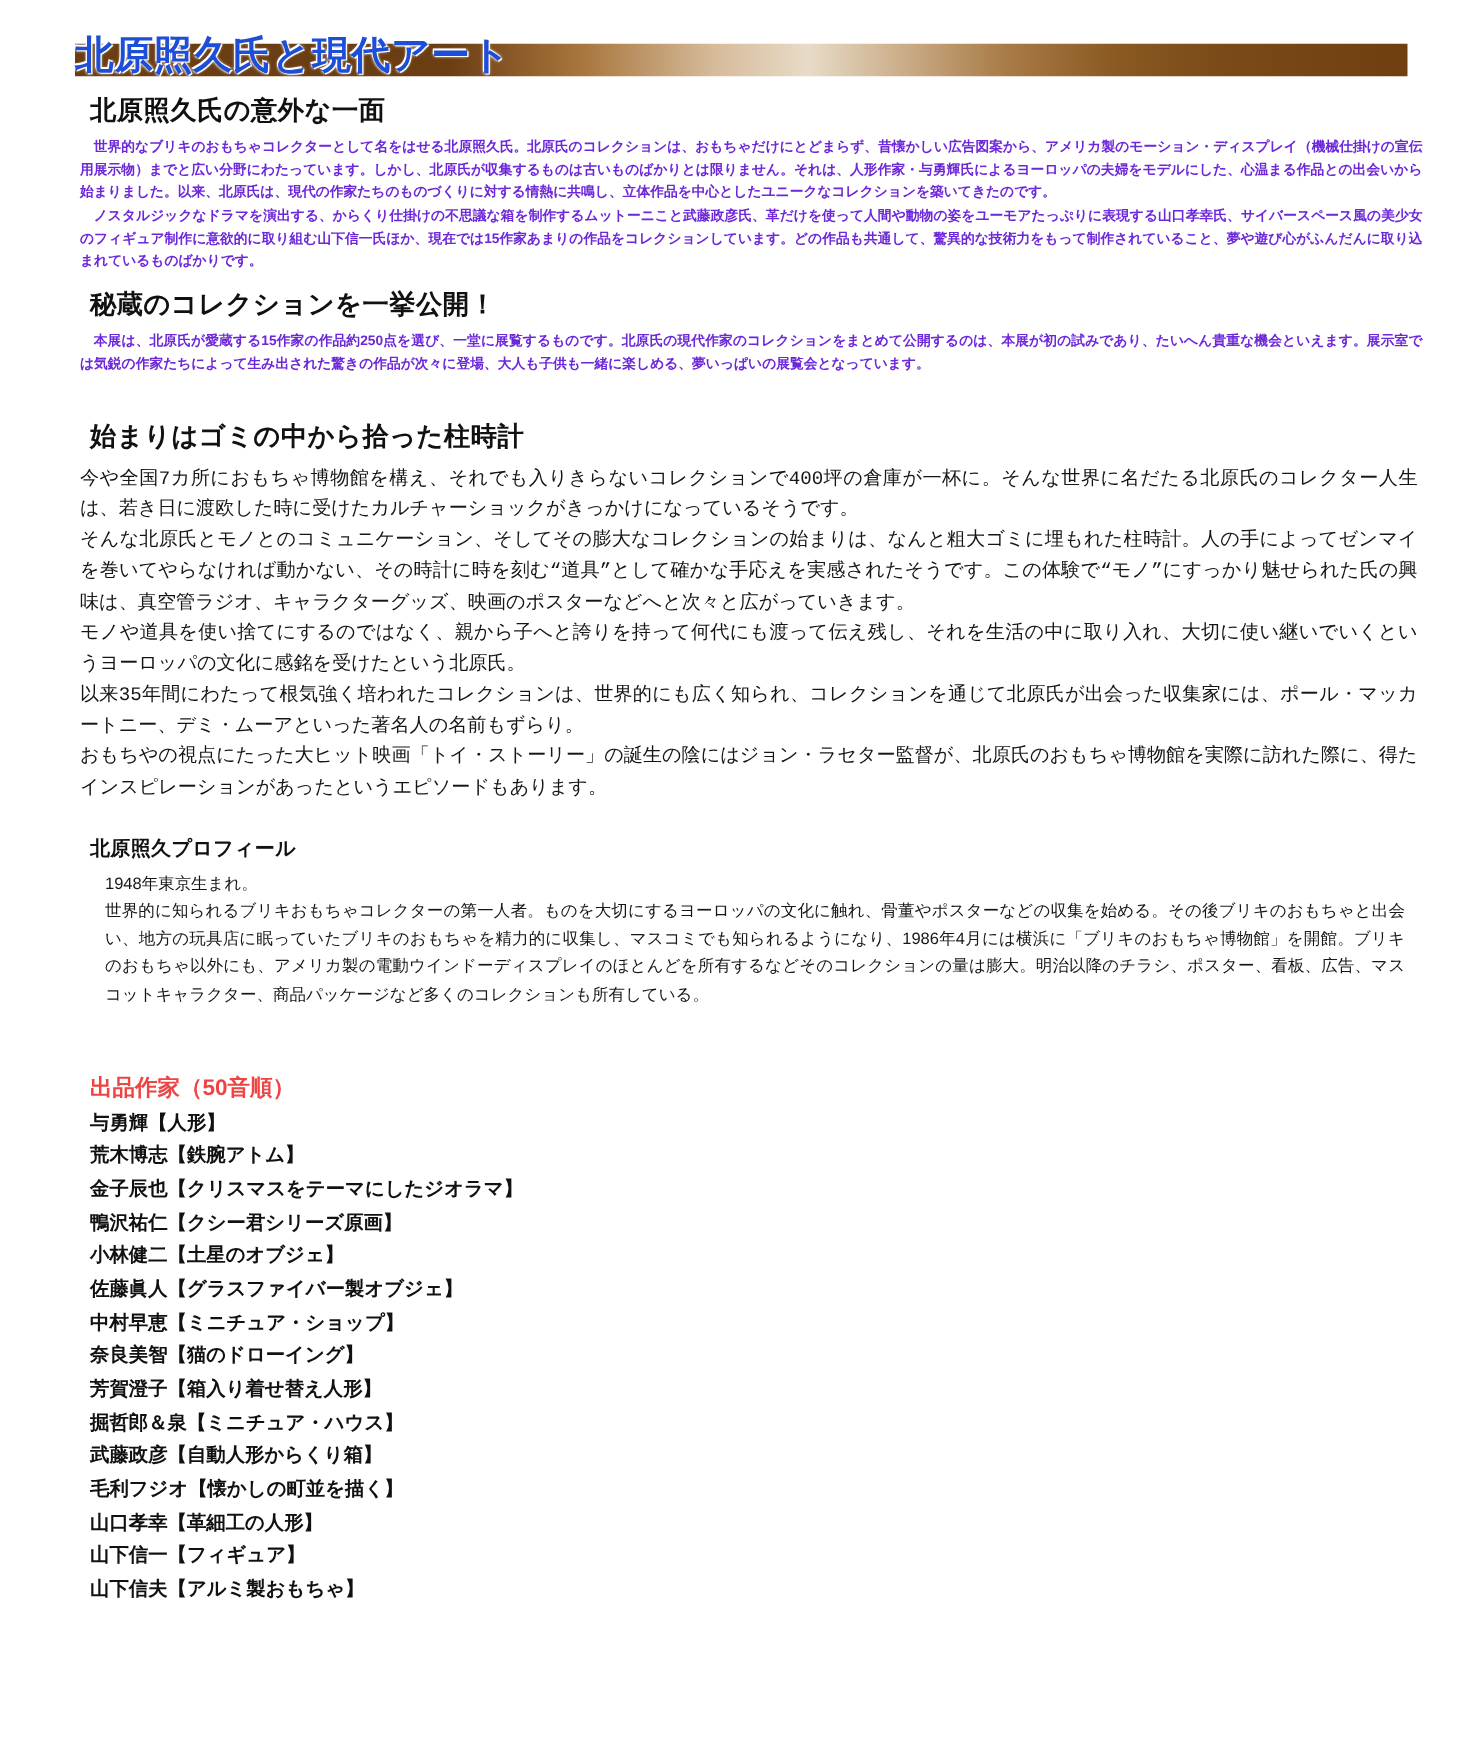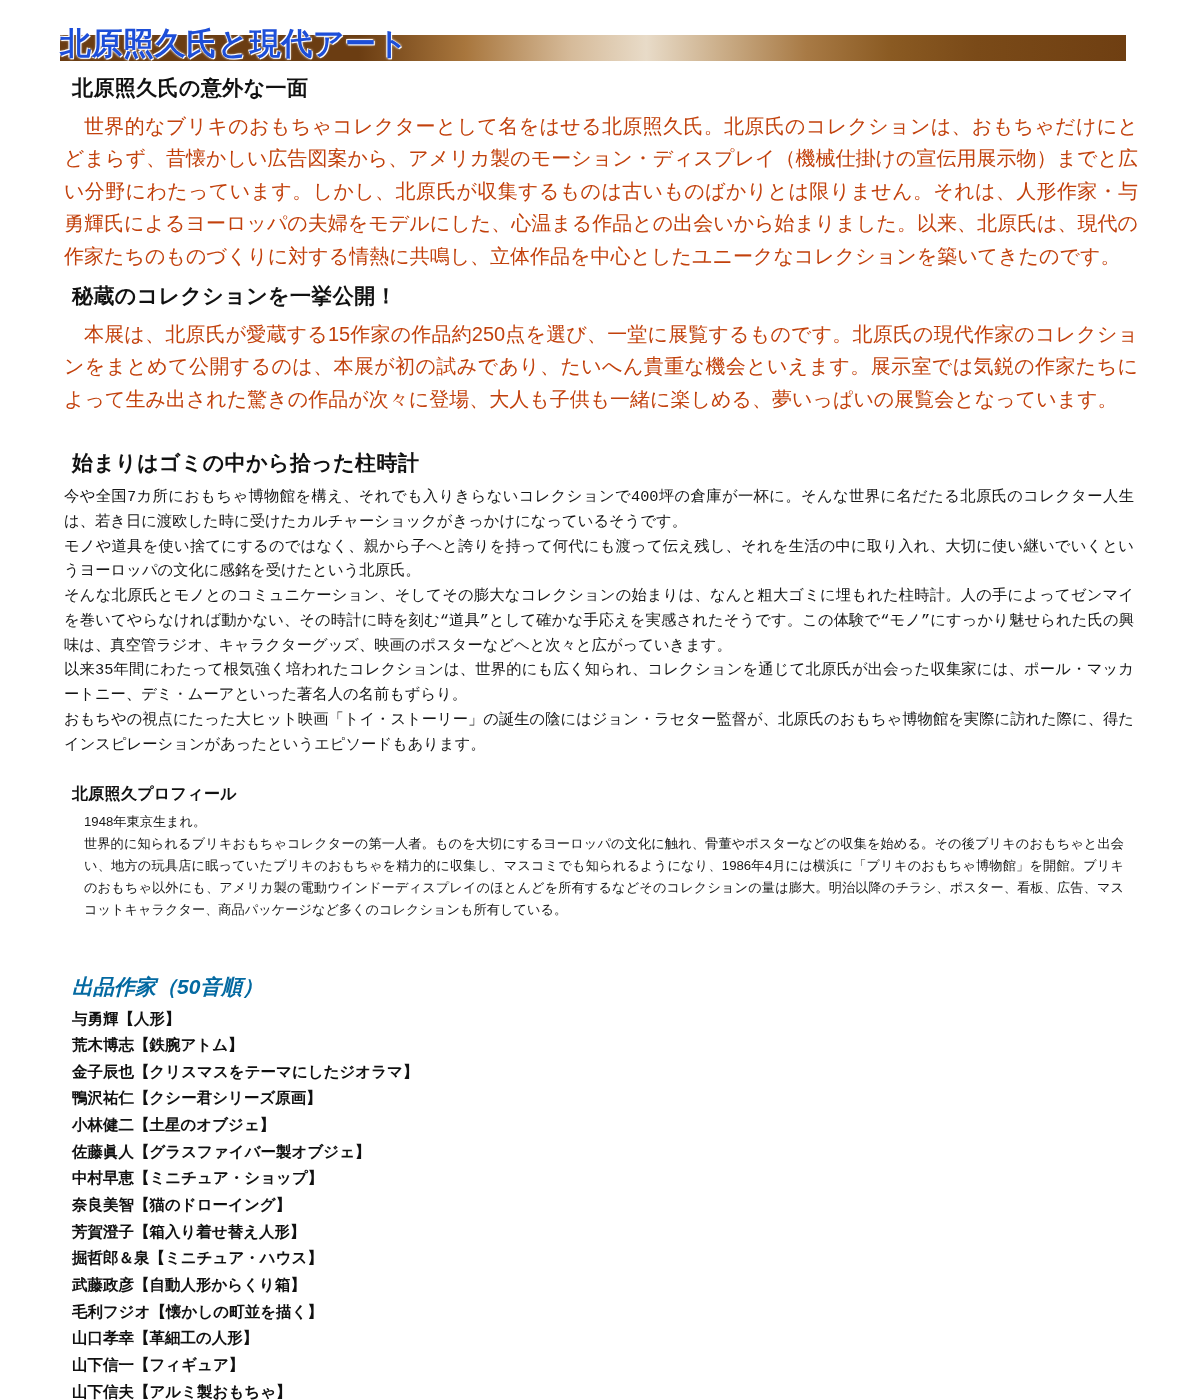--- a/index.html
+++ b/index.html
@@ -71,26 +71,27 @@
   h3.sub-head {
     font-size: 16px;
     font-weight: bold;
     margin: 26px 0 6px 12px;
     letter-spacing: 0.3px;
     color: #111;
   }
 
   
   p.body-para {
-    font-size: 20px;
+    font-size: 11px;
     line-height: 1.62;
     margin: 0 0 2px 0;
     text-align: justify;
     text-justify: inter-ideograph;
-    color: #c2410c;
+    color: #6d28d9;
+    font-weight: bold;
   }
   p.body-para.indent {
     text-indent: 1em;
   }
   .block-a { margin-left: 4px; margin-right: 6px; }
 
   p.plain-para {
     font-size: 15.3px;
     line-height: 1.62;
     margin: 0;
@@ -115,25 +116,24 @@
     text-align: justify;
     text-justify: inter-ideograph;
   }
 
   
   .artists {
     margin-top: 48px;
     margin-left: 12px;
   }
   .artists .artists-title {
-    font-size: 21px;
+    font-size: 18px;
     font-weight: bold;
     line-height: 1.72;
-    color: #0369a1;
-    font-style: italic;
+    color: #ef4444;
   }
   .artists ul {
     list-style: none;
     margin: 0;
     padding: 0;
   }
   .artists li {
     font-size: 15.5px;
     font-weight: bold;
     line-height: 1.72;
@@ -147,32 +147,33 @@
 <div class="page">
 
   <div class="title-banner">
     <div class="gradient-bar"></div>
     <div class="title-text">北原照久氏と現代アート</div>
   </div>
 
   <h2 class="section-head">北原照久氏の意外な一面</h2>
   <div class="block-a">
     <p class="body-para indent">世界的なブリキのおもちゃコレクターとして名をはせる北原照久氏。北原氏のコレクションは、おもちゃだけにとどまらず、昔懐かしい広告図案から、アメリカ製のモーション・ディスプレイ（機械仕掛けの宣伝用展示物）までと広い分野にわたっています。しかし、北原氏が収集するものは古いものばかりとは限りません。それは、人形作家・与勇輝氏によるヨーロッパの夫婦をモデルにした、心温まる作品との出会いから始まりました。以来、北原氏は、現代の作家たちのものづくりに対する情熱に共鳴し、立体作品を中心としたユニークなコレクションを築いてきたのです。</p>
+    <p class="body-para indent">ノスタルジックなドラマを演出する、からくり仕掛けの不思議な箱を制作するムットーニこと武藤政彦氏、革だけを使って人間や動物の姿をユーモアたっぷりに表現する山口孝幸氏、サイバースペース風の美少女のフィギュア制作に意欲的に取り組む山下信一氏ほか、現在では15作家あまりの作品をコレクションしています。どの作品も共通して、驚異的な技術力をもって制作されていること、夢や遊び心がふんだんに取り込まれているものばかりです。</p>
   </div>
 
   <h2 class="section-head">秘蔵のコレクションを一挙公開！</h2>
   <div class="block-a">
     <p class="body-para indent">本展は、北原氏が愛蔵する15作家の作品約250点を選び、一堂に展覧するものです。北原氏の現代作家のコレクションをまとめて公開するのは、本展が初の試みであり、たいへん貴重な機会といえます。展示室では気鋭の作家たちによって生み出された驚きの作品が次々に登場、大人も子供も一緒に楽しめる、夢いっぱいの展覧会となっています。</p>
   </div>
 
   <h2 class="section-head spaced">始まりはゴミの中から拾った柱時計</h2>
   <div class="story-block">
     <p class="plain-para">今や全国7カ所におもちゃ博物館を構え、それでも入りきらないコレクションで400坪の倉庫が一杯に。そんな世界に名だたる北原氏のコレクター人生は、若き日に渡欧した時に受けたカルチャーショックがきっかけになっているそうです。</p>
+    <p class="plain-para">そんな北原氏とモノとのコミュニケーション、そしてその膨大なコレクションの始まりは、なんと粗大ゴミに埋もれた柱時計。人の手によってゼンマイを巻いてやらなければ動かない、その時計に時を刻む“道具”として確かな手応えを実感されたそうです。この体験で“モノ”にすっかり魅せられた氏の興味は、真空管ラジオ、キャラクターグッズ、映画のポスターなどへと次々と広がっていきます。</p>
     <p class="plain-para">モノや道具を使い捨てにするのではなく、親から子へと誇りを持って何代にも渡って伝え残し、それを生活の中に取り入れ、大切に使い継いでいくというヨーロッパの文化に感銘を受けたという北原氏。</p>
-    <p class="plain-para">そんな北原氏とモノとのコミュニケーション、そしてその膨大なコレクションの始まりは、なんと粗大ゴミに埋もれた柱時計。人の手によってゼンマイを巻いてやらなければ動かない、その時計に時を刻む“道具”として確かな手応えを実感されたそうです。この体験で“モノ”にすっかり魅せられた氏の興味は、真空管ラジオ、キャラクターグッズ、映画のポスターなどへと次々と広がっていきます。</p>
     <p class="plain-para">以来35年間にわたって根気強く培われたコレクションは、世界的にも広く知られ、コレクションを通じて北原氏が出会った収集家には、ポール・マッカートニー、デミ・ムーアといった著名人の名前もずらり。</p>
     <p class="plain-para">おもちやの視点にたった大ヒット映画「トイ・ストーリー」の誕生の陰にはジョン・ラセター監督が、北原氏のおもちゃ博物館を実際に訪れた際に、得たインスピレーションがあったというエピソードもあります。</p>
   </div>
 
   <h3 class="sub-head">北原照久プロフィール</h3>
   <div class="profile-block">
     <p class="profile-line">1948年東京生まれ。</p>
     <p class="profile-line">世界的に知られるブリキおもちゃコレクターの第一人者。ものを大切にするヨーロッパの文化に触れ、骨董やポスターなどの収集を始める。その後ブリキのおもちゃと出会い、地方の玩具店に眠っていたブリキのおもちゃを精力的に収集し、マスコミでも知られるようになり、1986年4月には横浜に「ブリキのおもちゃ博物館」を開館。ブリキのおもちゃ以外にも、アメリカ製の電動ウインドーディスプレイのほとんどを所有するなどそのコレクションの量は膨大。明治以降のチラシ、ポスター、看板、広告、マスコットキャラクター、商品パッケージなど多くのコレクションも所有している。</p>
   </div>
 

